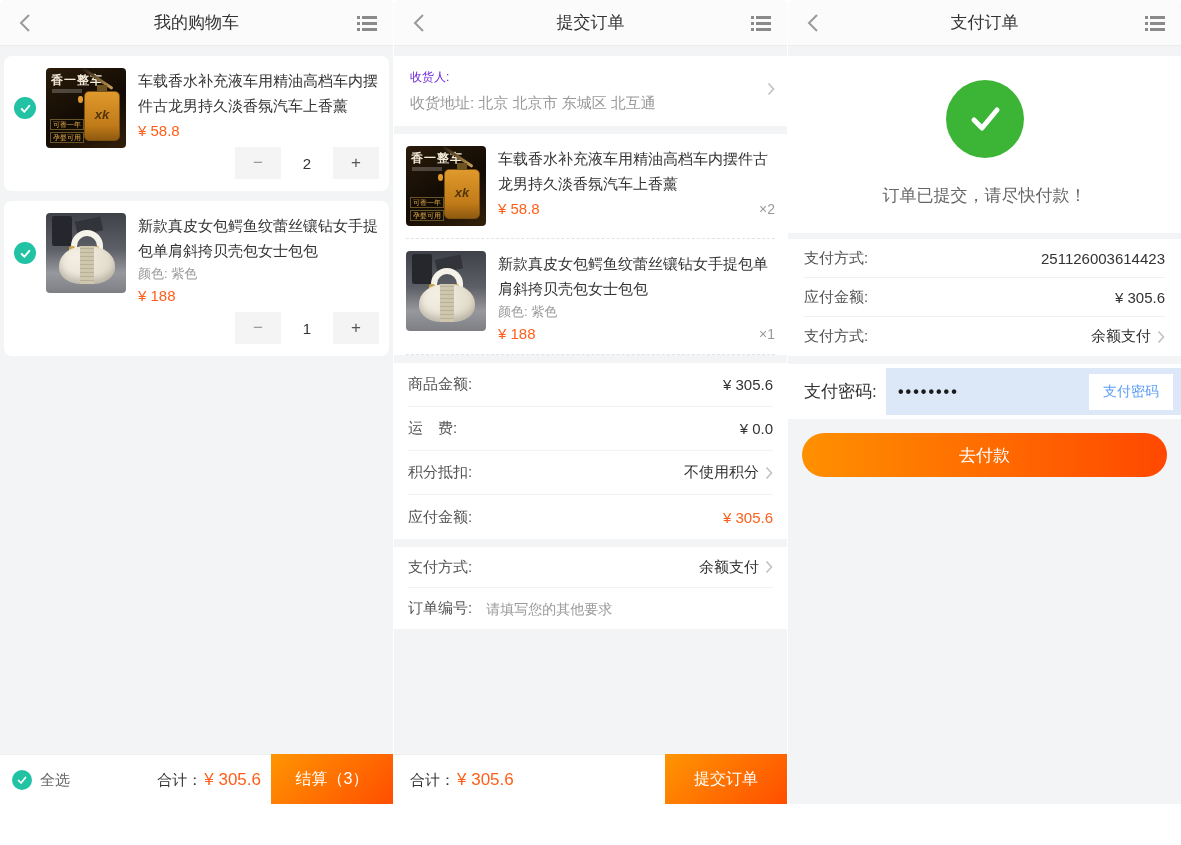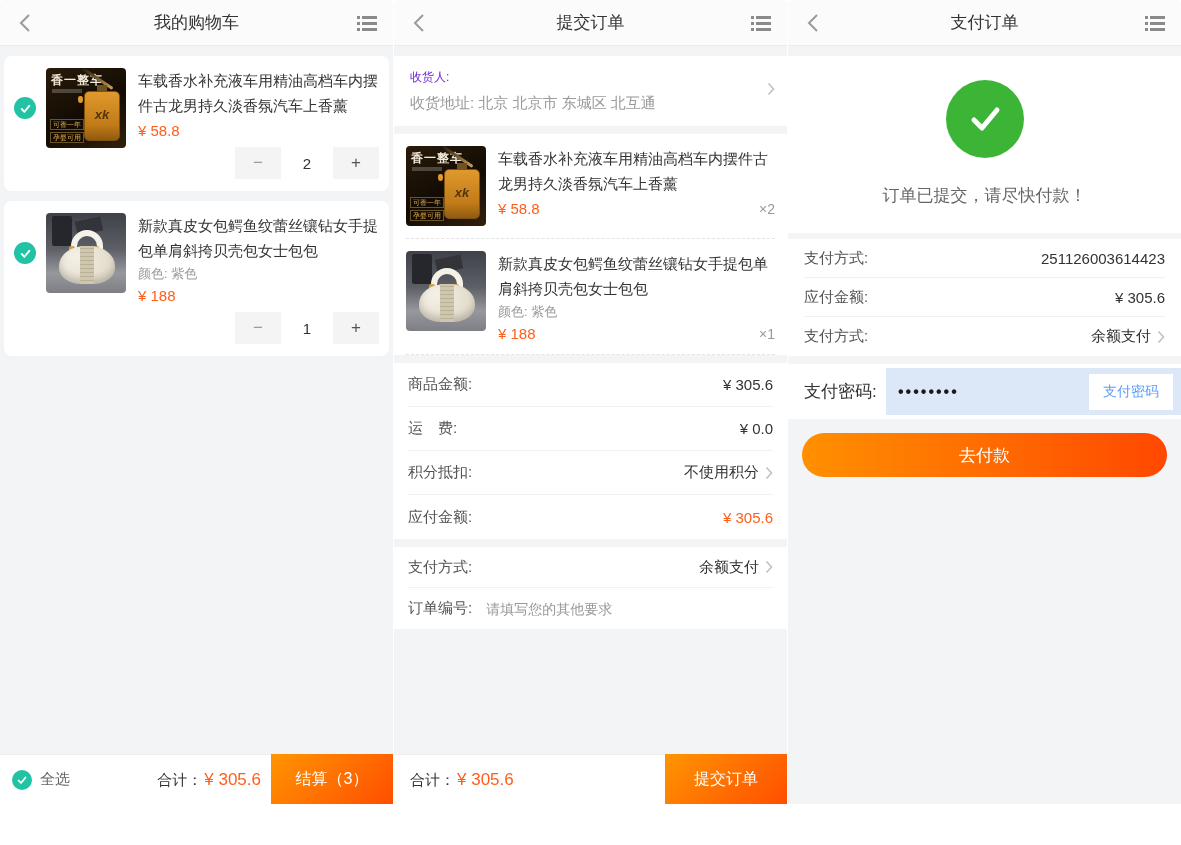--- a/index.html
+++ b/index.html
@@ -51,21 +51,21 @@
   .cart-card { margin:10px 4px 8px; background:#fff; border-radius:8px; padding:12px 10px; display:flex; }
   .chk-col { width:32px; height:80px; display:flex; align-items:center; justify-content:flex-start; flex-shrink:0; }
   .cart-body { flex:1; margin-left:12px; min-width:0; }
   .item-title { font-size:15px; line-height:25px; color:#333; }
   .item-variant { font-size:13px; color:#999; margin-top:2px; }
   .cart-price { margin-top:4px; }
   .stepper { display:flex; justify-content:flex-end; gap:3px; margin-top:8px; }
   .step-btn { width:46px; height:32px; background:#f4f4f4; border:none; display:flex; align-items:center; justify-content:center; font-size:17px; color:#9a9a9a; cursor:pointer; font-family:inherit; }
   .step-btn.plus { color:#555; }
   .step-val { width:46px; height:32px; background:#fff; display:flex; align-items:center; justify-content:center; font-size:15px; color:#333; }
-  .select-all { display:flex; align-items:center; padding-left:12px; }
+  .select-all { display:flex; align-items:flex-end; padding-left:12px; }
   .select-all-label { font-size:15px; color:#666; margin-left:8px; }
 
   
   .address-card { background:#fff; padding:13px 34px 13px 16px; position:relative; margin-bottom:8px; }
   .addr-receiver { font-size:12px; color:#6d28d9; }
   .addr-line { font-size:15px; color:#999; margin-top:8px; }
   .addr-chev { position:absolute; right:12px; top:50%; transform:translateY(-50%); }
   .products-card { background:#fff; padding:0 12px; margin-bottom:8px; }
   .order-item { display:flex; padding:12px 0; border-bottom:1px dashed #e3e3e3; }
   .order-body { flex:1; margin-left:12px; min-width:0; display:flex; flex-direction:column; }

